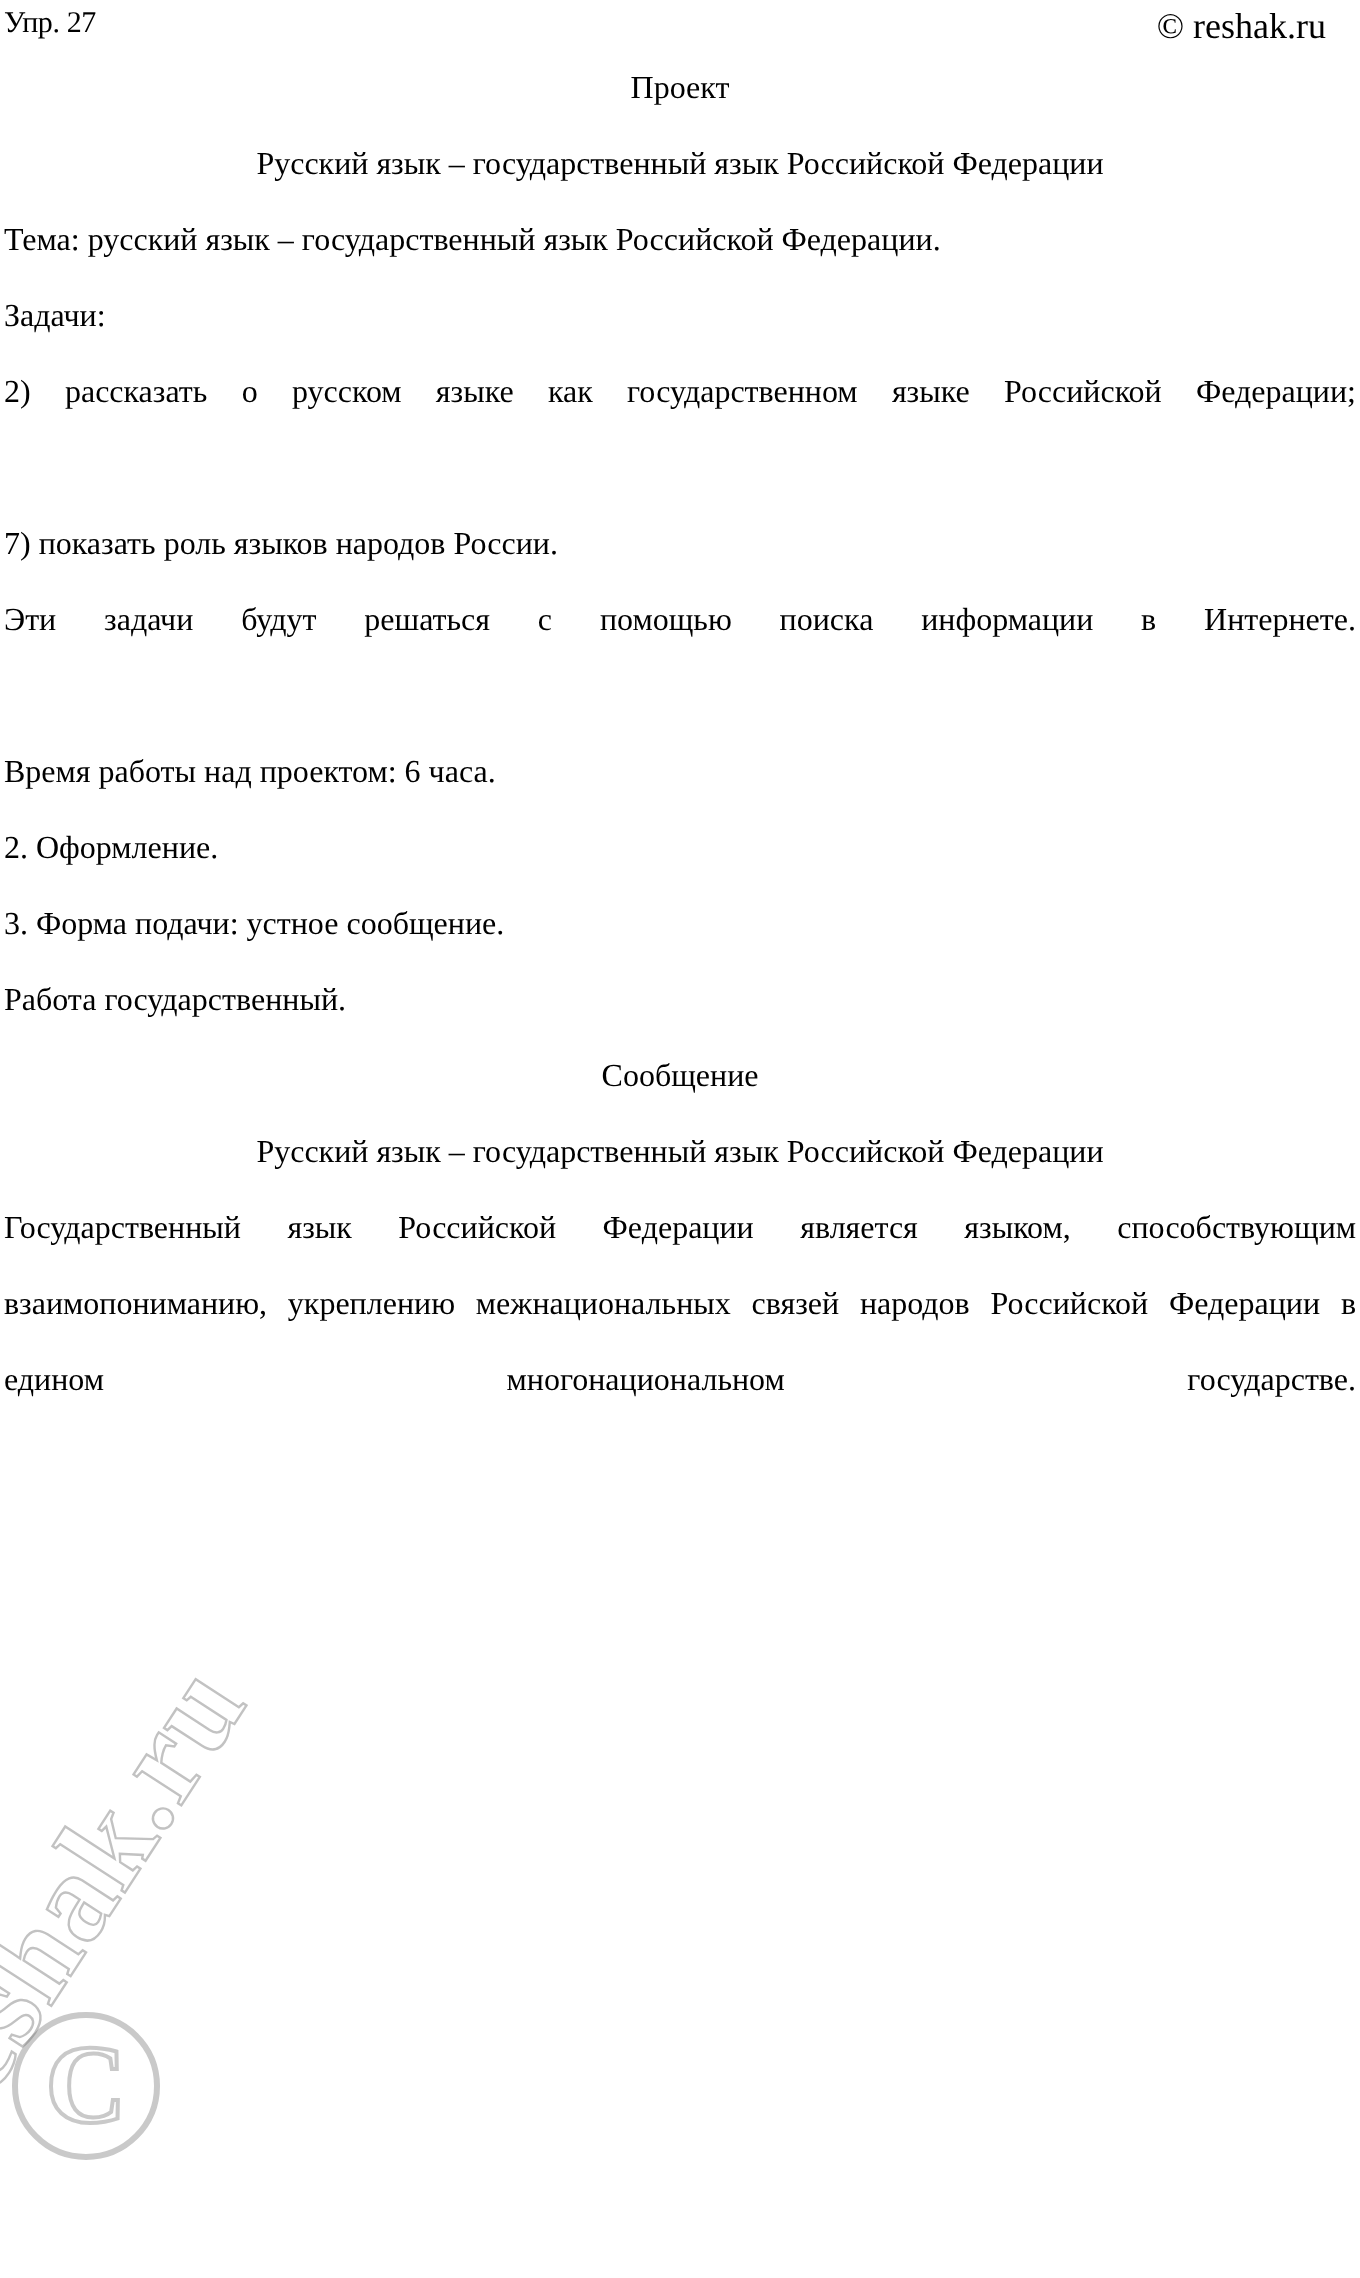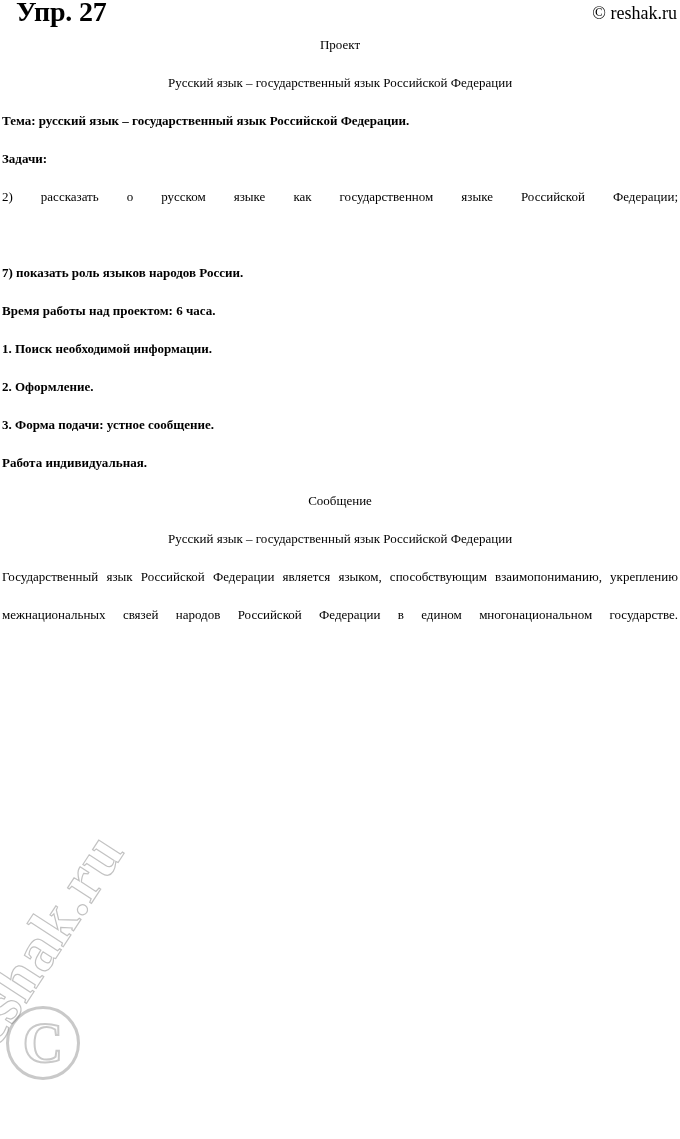--- a/index.html
+++ b/index.html
@@ -22,56 +22,55 @@
 
   
   .header {
     position: relative;
     height: 26px;
     padding: 2px 2px 0 2px;
     box-sizing: border-box;
   }
   .header-exercise {
     position: absolute;
-    left: 16px;
+    left: 2px;
     top: 0px;
-    font-size: 28px;
-    font-weight: bold;
+    font-size: 15px;
+    font-weight: normal;
     letter-spacing: -0.2px;
     line-height: 24px;
     white-space: nowrap;
   }
   .header-copyright {
     position: absolute;
-    right: 3px;
+    right: 17px;
     top: 1px;
     font-size: 18px;
     line-height: 24px;
     white-space: nowrap;
   }
 
   
   .doc {
     position: relative;
     padding: 0 2px 0 2px;
     box-sizing: border-box;
     width: 680px;
   }
   .para {
-    font-size: 13px;
+    font-size: 16px;
     line-height: 38px;
     margin: 0;
     text-align: justify;
     text-justify: inter-word;
     hyphens: none;
     white-space: pre-wrap;
   }
   .para.left {
     text-align: left;
-    font-weight: bold;
   }
   .para.center {
     text-align: center;
   }
   .para.justify-all {
     text-align: justify;
   }
   
   .para.justify-all::after {
     content: "";
@@ -151,31 +150,31 @@
     <p class="para left">Тема: русский язык – государственный язык Российской Федерации.</p>
 
 
     <p class="para left">Задачи:</p>
 
 
     <p class="para justify-all">2) рассказать о русском языке как государственном языке Российской Федерации;</p>
 
     <p class="para left">7) показать роль языков народов России.</p>
 
+    <p class="para justify-all">Эти задачи будут решаться с помощью поиска информации в Интернете.</p>
 
     <p class="para left">Время работы над проектом: 6 часа.</p>
 
 
-    <p class="para left">1. Поиск необходимой информации.</p>
 
     <p class="para left">2. Оформление.</p>
 
     <p class="para left">3. Форма подачи: устное сообщение.</p>
 
-    <p class="para left">Работа индивидуальная.</p>
+    <p class="para left">Работа государственный.</p>
 
     <p class="para center">Сообщение</p>
 
     <p class="para center">Русский язык – государственный язык Российской Федерации</p>
 
 
     <p class="para justify-all">Государственный язык Российской Федерации является языком, способствующим взаимопониманию, укреплению межнациональных связей народов Российской Федерации в едином многонациональном государстве.</p>
 
   </div>
 </div>

